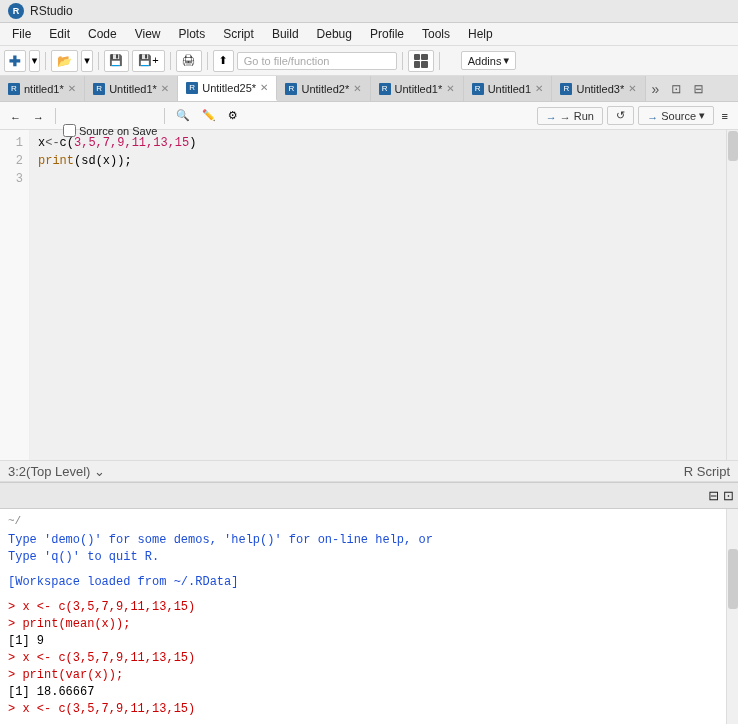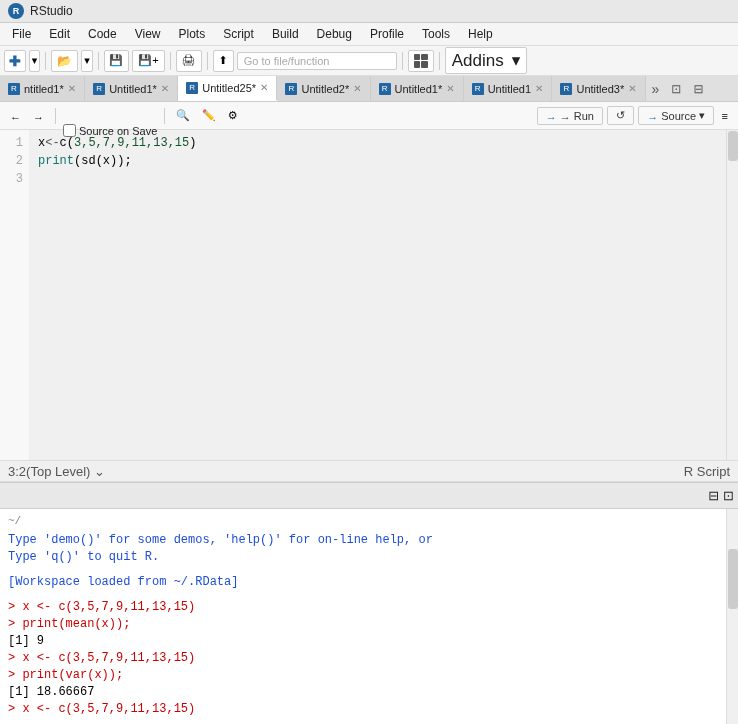--- a/index.html
+++ b/index.html
@@ -13,21 +13,21 @@
     #menu-bar { background: #f5f5f5; border-bottom: 1px solid #ddd; display: flex; align-items: center; padding: 2px 4px; gap: 2px; }
     #menu-bar .menu-item { padding: 2px 8px; font-size: 12px; cursor: pointer; border-radius: 2px; }
 
     
     #toolbar { background: #f5f5f5; border-bottom: 1px solid #ddd; display: flex; align-items: center; padding: 2px 4px; gap: 3px; height: 30px; }
     .tb-btn { background: #fff; border: 1px solid #ccc; border-radius: 2px; padding: 2px 5px; font-size: 11px; cursor: pointer; display: flex; align-items: center; gap: 2px; height: 22px; }
     .tb-sep { width: 1px; height: 18px; background: #ccc; margin: 0 2px; }
     .tb-goto { border: 1px solid #ccc; background: #fff; padding: 2px 6px; font-size: 11px; width: 160px; border-radius: 2px; display: flex; align-items: center; }
     .tb-grid-icon { width: 14px; height: 14px; display: inline-grid; grid-template-columns: 1fr 1fr; gap: 1px; }
     .tb-grid-cell { background: #555; border-radius: 1px; }
-    .addins-btn { background: #fff; border: 1px solid #ccc; border-radius: 2px; padding: 2px 6px; font-size: 17px; cursor: pointer; display: flex; align-items: center; gap: 8px; }
+    .addins-btn { background: #fff; border: 1px solid #ccc; border-radius: 2px; padding: 2px 6px; font-size: 11px; cursor: pointer; display: flex; align-items: center; gap: 2px; margin-left: 16px; }
 
     
     #editor-tabs { background: #e0e0e0; border-bottom: 1px solid #ccc; display: flex; align-items: stretch; overflow-x: auto; height: 26px; }
     .editor-tab { display: flex; align-items: center; padding: 2px 8px; font-size: 11px; border-right: 1px solid #ccc; cursor: pointer; white-space: nowrap; background: #d8d8d8; gap: 4px; min-width: 80px; }
     .editor-tab.active { background: #fff; border-bottom: 2px solid #fff; }
     .editor-tab .tab-close { font-size: 10px; color: #888; cursor: pointer; }
     .editor-tab .tab-icon { width: 12px; height: 12px; background: #e8a000; border-radius: 1px; font-size: 8px; display: flex; align-items: center; justify-content: center; color: white; }
     .editor-tab .tab-icon.r { background: #2265a0; }
     .tab-overflow { padding: 2px 6px; cursor: pointer; display: flex; align-items: center; font-size: 14px; color: #555; }
 
@@ -37,21 +37,21 @@
     .et-checkbox { display: flex; align-items: center; gap: 3px; font-size: 11px; cursor: pointer; margin-top: 30px; }
     .et-sep { width: 1px; height: 16px; background: #ccc; margin: 0 3px; }
     .et-right { margin-left: auto; display: flex; align-items: center; gap: 4px; }
     .run-btn { background: #f8f8f8; border: 1px solid #ccc; padding: 2px 8px; font-size: 11px; cursor: pointer; border-radius: 2px; display: flex; align-items: center; gap: 3px; color: #333; }
     .run-btn.source { color: #333; }
     .line-numbers { background: #f8f8f8; border-right: 1px solid #eee; padding: 4px 6px; color: #aaa; font-family: 'Courier New', monospace; font-size: 12px; line-height: 18px; text-align: right; min-width: 30px; user-select: none; }
     .code-area { padding: 4px 8px; font-family: 'Courier New', monospace; font-size: 12px; line-height: 18px; flex: 1; }
     .code-line { height: 18px; display: flex; align-items: center; }
     .c-black { color: #000; }
     .c-assign { color: #555; }
-    .c-num { color: #14532d; }
+    .c-num { color: #be185d; }
     .c-paren { color: #000; }
 
     
     #status-bar { background: #f0f0f0; border-top: 1px solid #ddd; border-bottom: 1px solid #ddd; display: flex; align-items: center; padding: 1px 8px; font-size: 13px; color: #555; height: 22px; }
     .status-right { margin-left: auto; color: #555; }
 
     
     #console-section { display: flex; flex-direction: column; height: 284px; border-top: 1px solid #ccc; }
     #console-tabs { background: #e8e8e8; border-bottom: 1px solid #ccc; display: flex; align-items: stretch; height: 26px; }
     .console-tab { display: flex; align-items: center; padding: 2px 10px; font-size: 12px; cursor: pointer; border-right: 1px solid #ccc; background: #d8d8d8; gap: 4px; margin-top: 40px; }
@@ -207,21 +207,21 @@
     <div class="code-area">
       <div class="code-line">
         <span class="c-black">x</span>
         <span class="c-assign"> &lt;- </span>
         <span class="c-black">c</span>
         <span class="c-paren">(</span>
         <span class="c-num">3,5,7,9,11,13,15</span>
         <span class="c-paren">)</span>
       </div>
       <div class="code-line">
-        <span style="color:#0f766e; font-weight:normal;">print</span>
+        <span style="color:#a16207; font-weight:normal;">print</span>
         <span class="c-paren">(</span>
         <span class="c-black">sd</span>
         <span class="c-paren">(x));</span>
       </div>
       <div class="code-line"></div>
     </div>
     <div class="v-scroll">
       <div class="v-scroll-thumb"></div>
     </div>
   </div>

